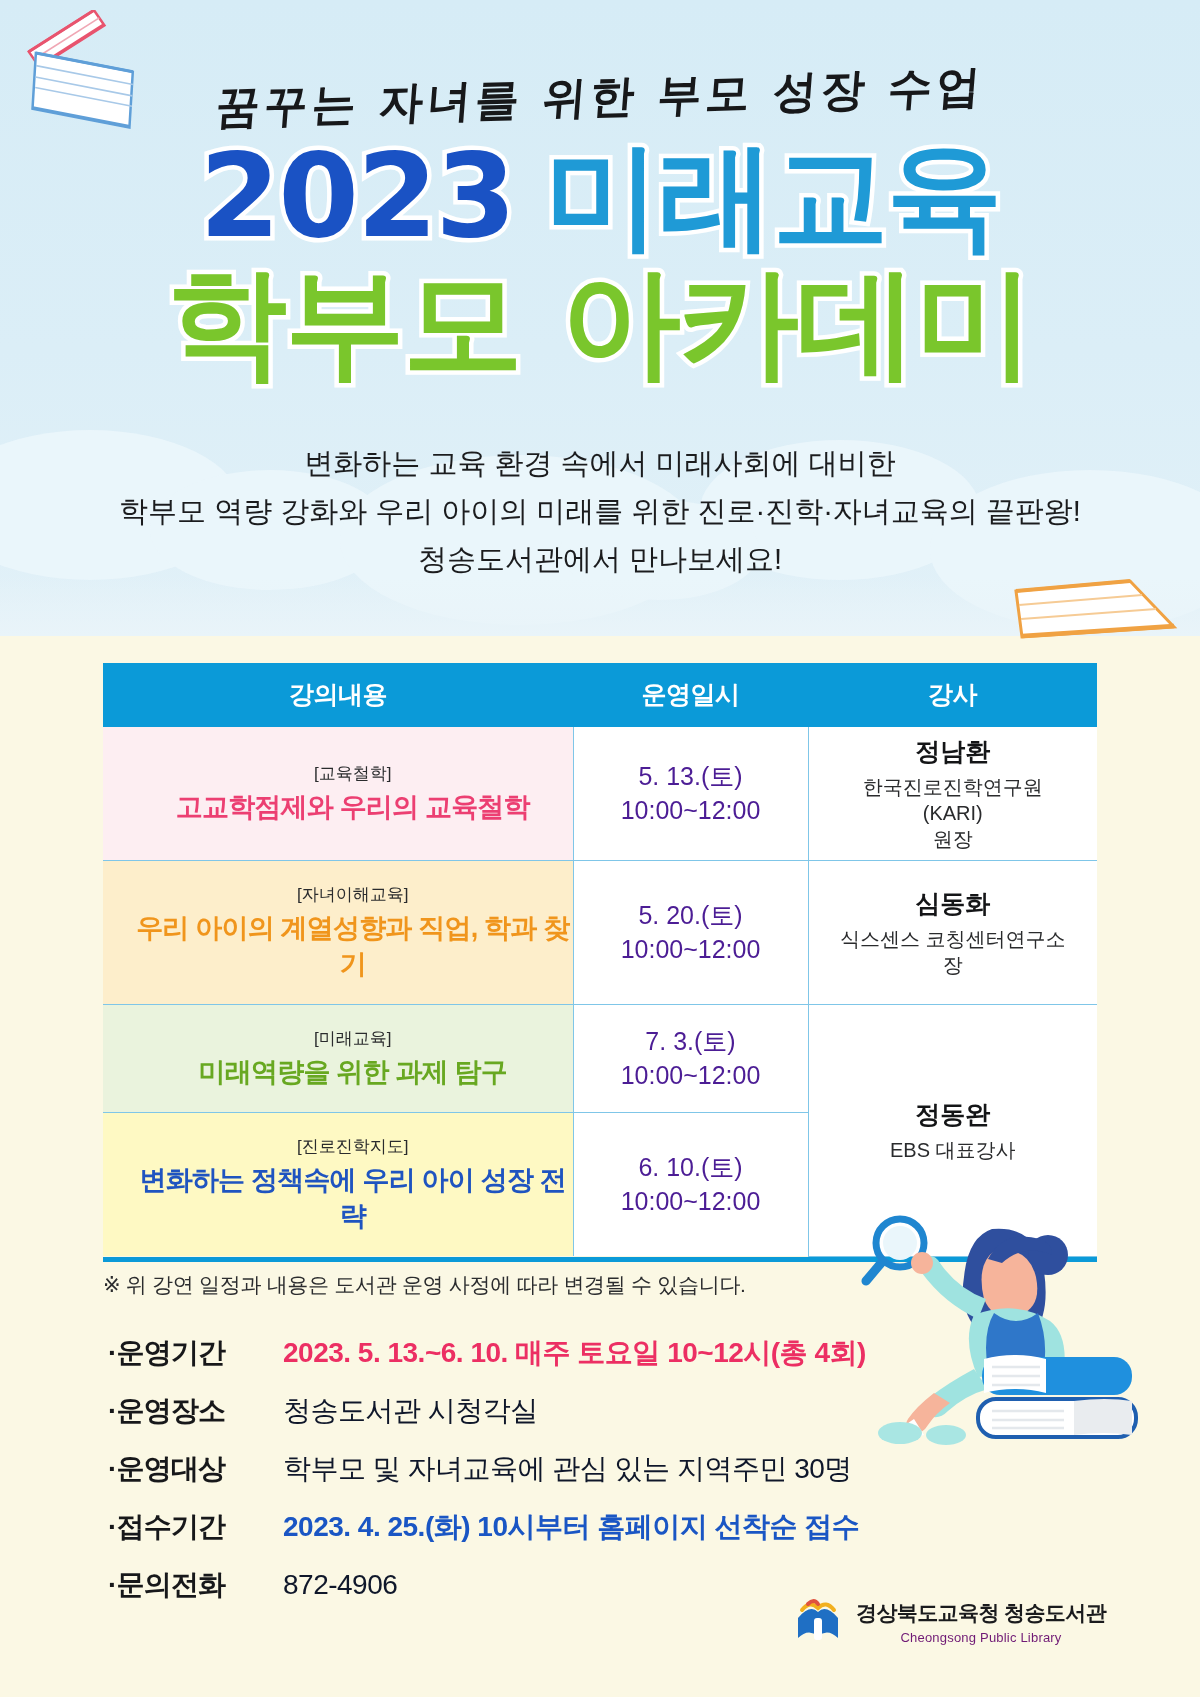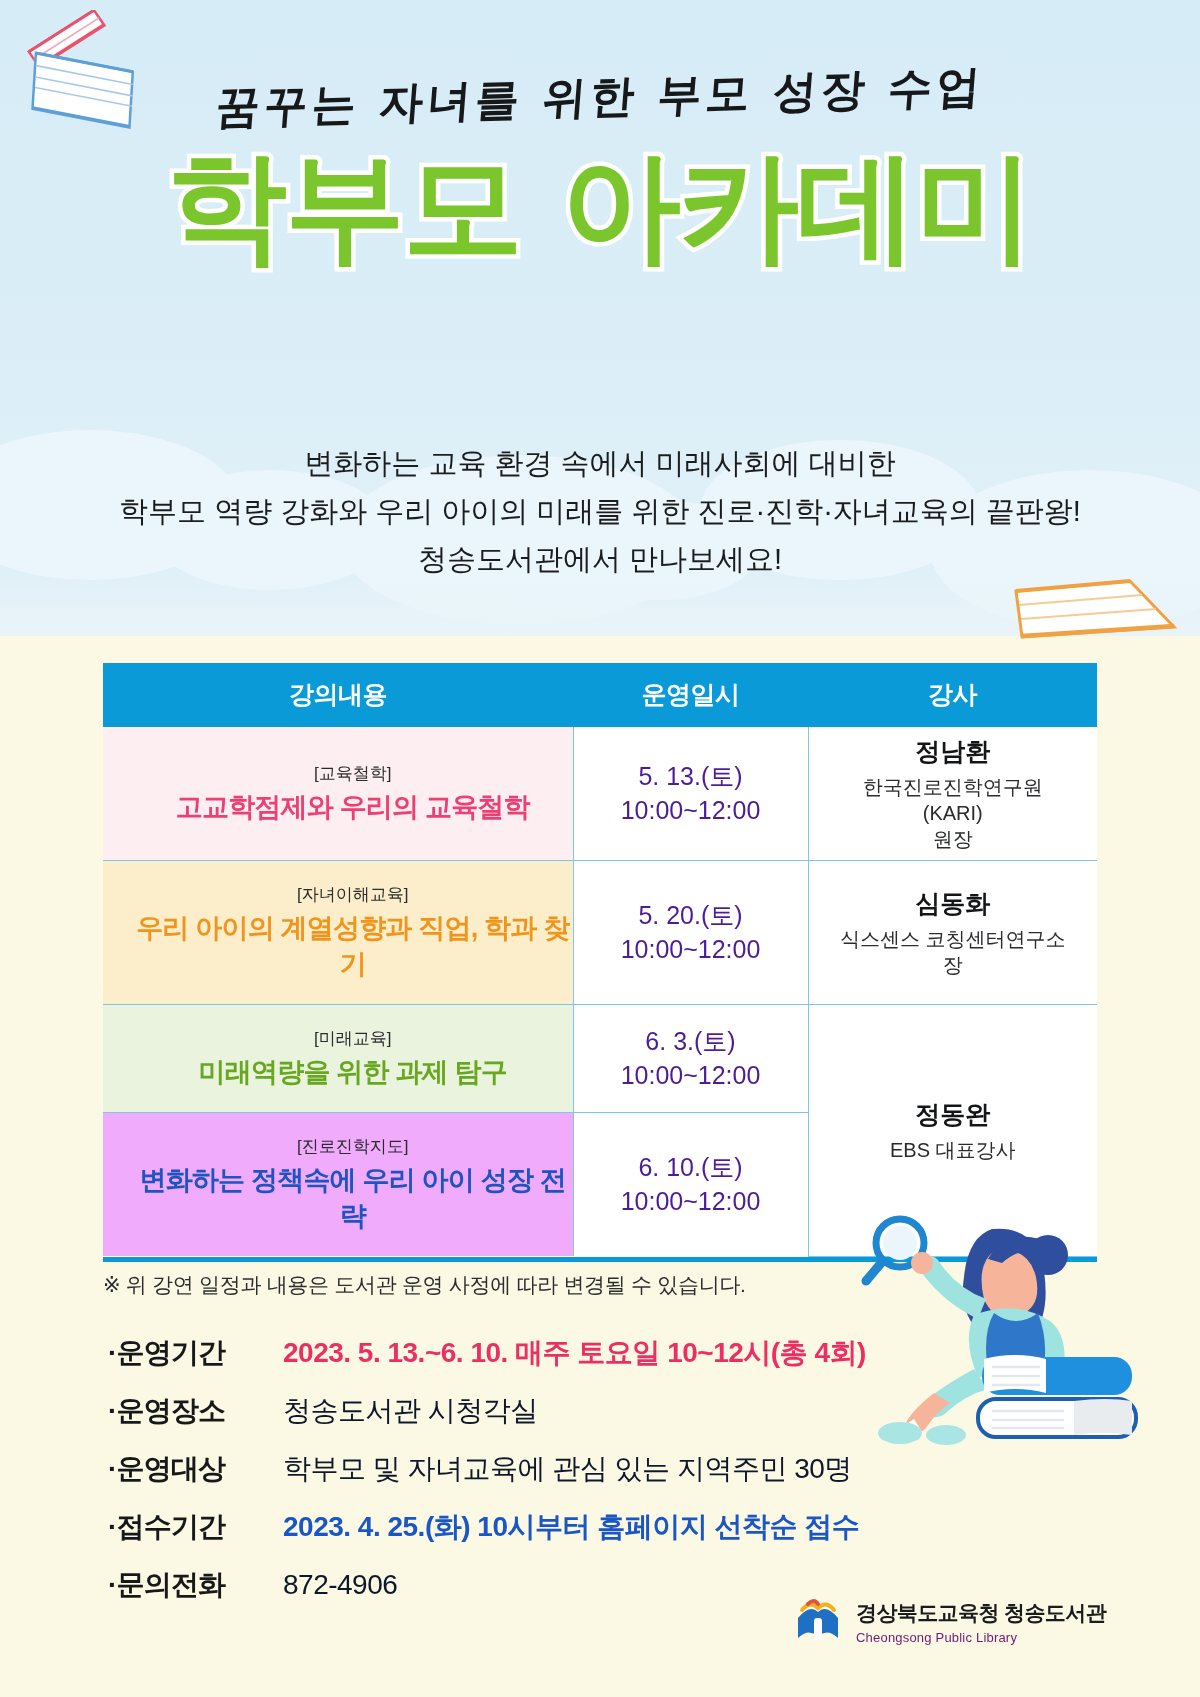--- a/index.html
+++ b/index.html
@@ -116,21 +116,21 @@
     text-align: center; border-left: 1.5px solid #7fc6e8; padding: 8px 26px;
   }
   td.who .nm { font-size: 25px; font-weight: 800; color: #141517; }
   td.who .org { font-size: 20px; color: #2a2b2d; line-height: 1.3; margin-top: 6px; }
   .row-a td.topic { background: #fdeef2; }
   .row-a .name { color: #ec3f72; }
   .row-b td.topic { background: #fdeecb; }
   .row-b .name { color: #f0951c; }
   .row-c td.topic { background: #eaf3dd; }
   .row-c .name { color: #68a821; }
-  .row-d td.topic { background: #f0abfc; margin-top: 36px; }
+  .row-d td.topic { background: #fef9c3; margin-top: 36px; }
   .row-d .name { color: #1f54c0; }
   .table-bottom-rule { height: 5px; background: #0b9ad8; width: 994px; }
 
   .note {
     position: absolute; left: 103px; top: 1271px;
     font-size: 21px; color: #2b2c2e; letter-spacing: -0.3px;
   }
 
   
   .info { position: absolute; left: 108px; top: 1334px; }
@@ -140,21 +140,21 @@
     width: 175px; letter-spacing: -0.8px; flex: none;
   }
   .info-value { font-size: 28px; color: #0f172a; letter-spacing: -0.5px; }
   .info-value.hl-pink { color: #ec2f63; font-weight: 800; }
   .info-value.hl-blue { color: #1a56c4; font-weight: 800; }
 
   
   .illus { position: absolute; right: 58px; bottom: 250px; width: 300px; height: 240px; }
 
   
-  .logo { position: absolute; left: 792px; top: 1596px; display: flex; align-items: center; gap: 12px; }
+  .logo { position: absolute; left: 792px; top: 1596px; display: flex; align-items: center; gap: 12px; text-align: center; }
   .logo-text .l1 { font-size: 21px; font-weight: 800; color: #1a1b1d; letter-spacing: -0.6px; }
   .logo-text .l2 { font-size: 13px; color: #701a75; letter-spacing: 0.2px; margin-top: 3px; }
 </style>
 </head>
 <body>
 
 <div class="poster">
 
   <div class="sky">
     <div class="cloud c1"></div>
@@ -187,20 +187,24 @@
     <path d="M6 16 L120 6 L164 52 L12 62 Z" fill="#ffffff" stroke="#f0a243" stroke-width="3"></path>
     <path d="M6 16 L120 6" stroke="#f0a243" stroke-width="4"></path>
     <path d="M9 30 L132 20" stroke="#f6cb95" stroke-width="2"></path>
     <path d="M11 44 L146 34" stroke="#f6cb95" stroke-width="2"></path>
     <path d="M12 61 L164 51" stroke="#f0a243" stroke-width="4.5"></path>
   </svg>
 
   <div class="tagline">꿈꾸는 자녀를 위한 부모 성장 수업</div>
 
   <div class="title-wrap">
+    <div class="title-line l1">
+      <span class="t-year">2023</span>
+      <span class="t-future">미래교육</span>
+    </div>
     <div class="title-line l2">
       <span class="t-parent">학부모 아카데미</span>
     </div>
   </div>
 
   <div class="lede">
     <div>변화하는 교육 환경 속에서 미래사회에 대비한</div>
     <div>학부모 역량 강화와 우리 아이의 미래를 위한 진로·진학·자녀교육의 끝판왕!</div>
     <div>청송도서관에서 만나보세요!</div>
   </div>
@@ -247,21 +251,21 @@
               <div>식스센스 코칭센터연구소장</div>
             </div>
           </td>
         </tr>
         <tr class="row-c">
           <td class="topic">
             <div class="cat">[미래교육]</div>
             <div class="name">미래역량을 위한 과제 탐구</div>
           </td>
           <td class="when">
-            <div>6. 3.(토)</div>
+            <div>7. 3.(토)</div>
             <div>10:00~12:00</div>
           </td>
           <td class="who" rowspan="2">
             <div class="nm">정동완</div>
             <div class="org">EBS 대표강사</div>
           </td>
         </tr>
         <tr class="row-d">
           <td class="topic">
             <div class="cat">[진로진학지도]</div>

